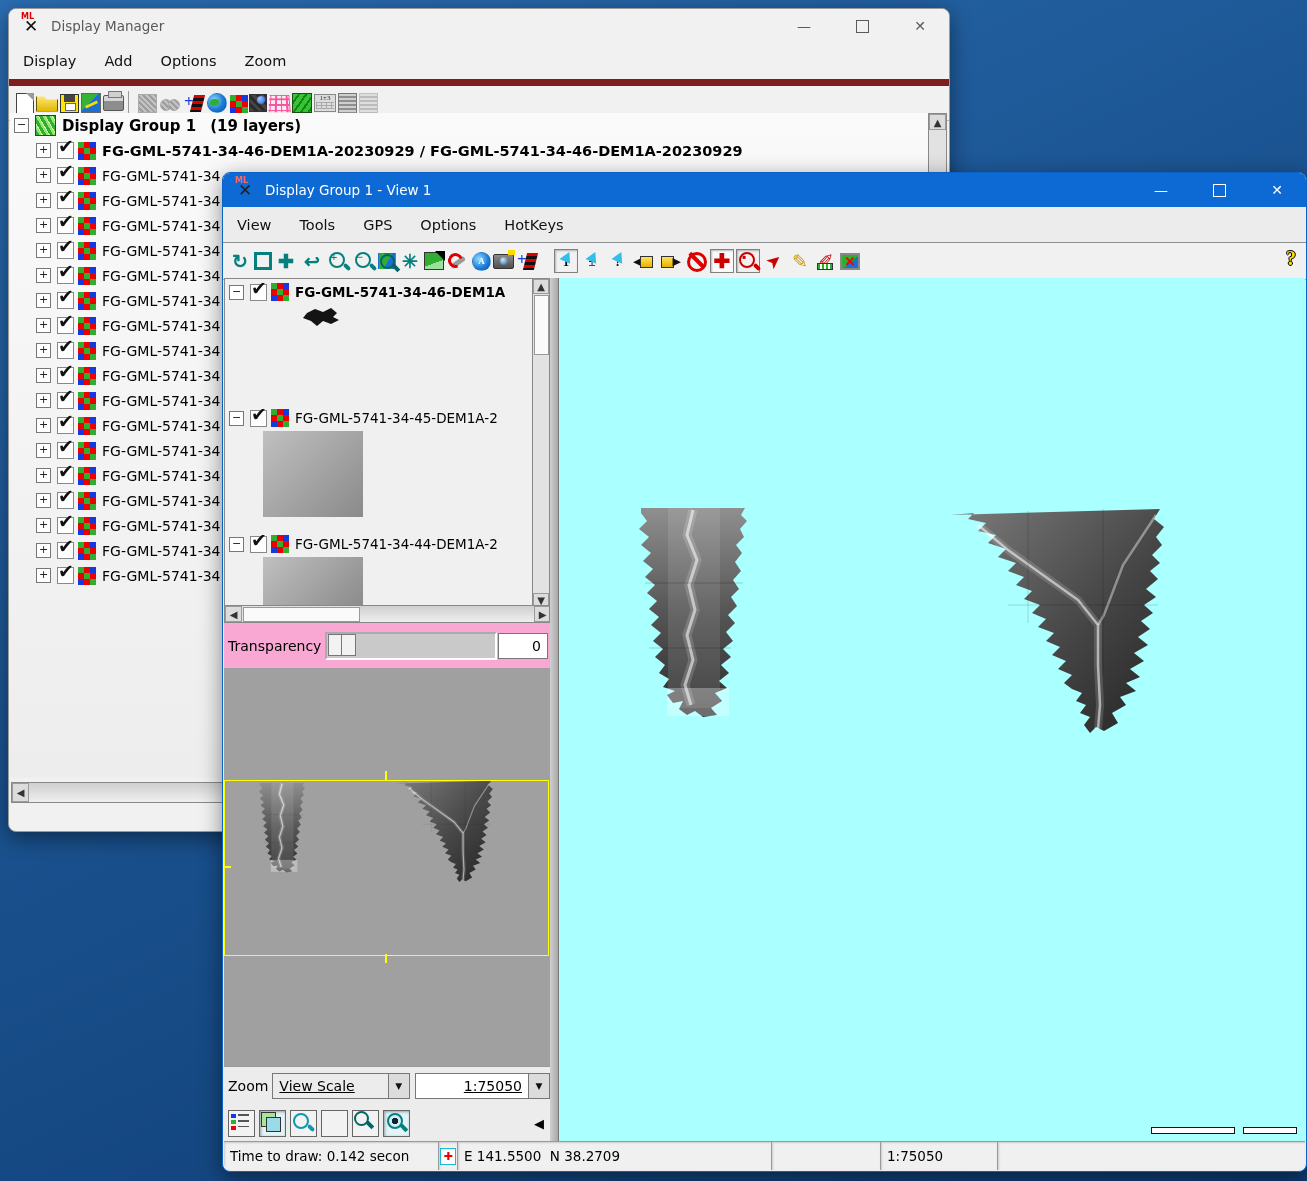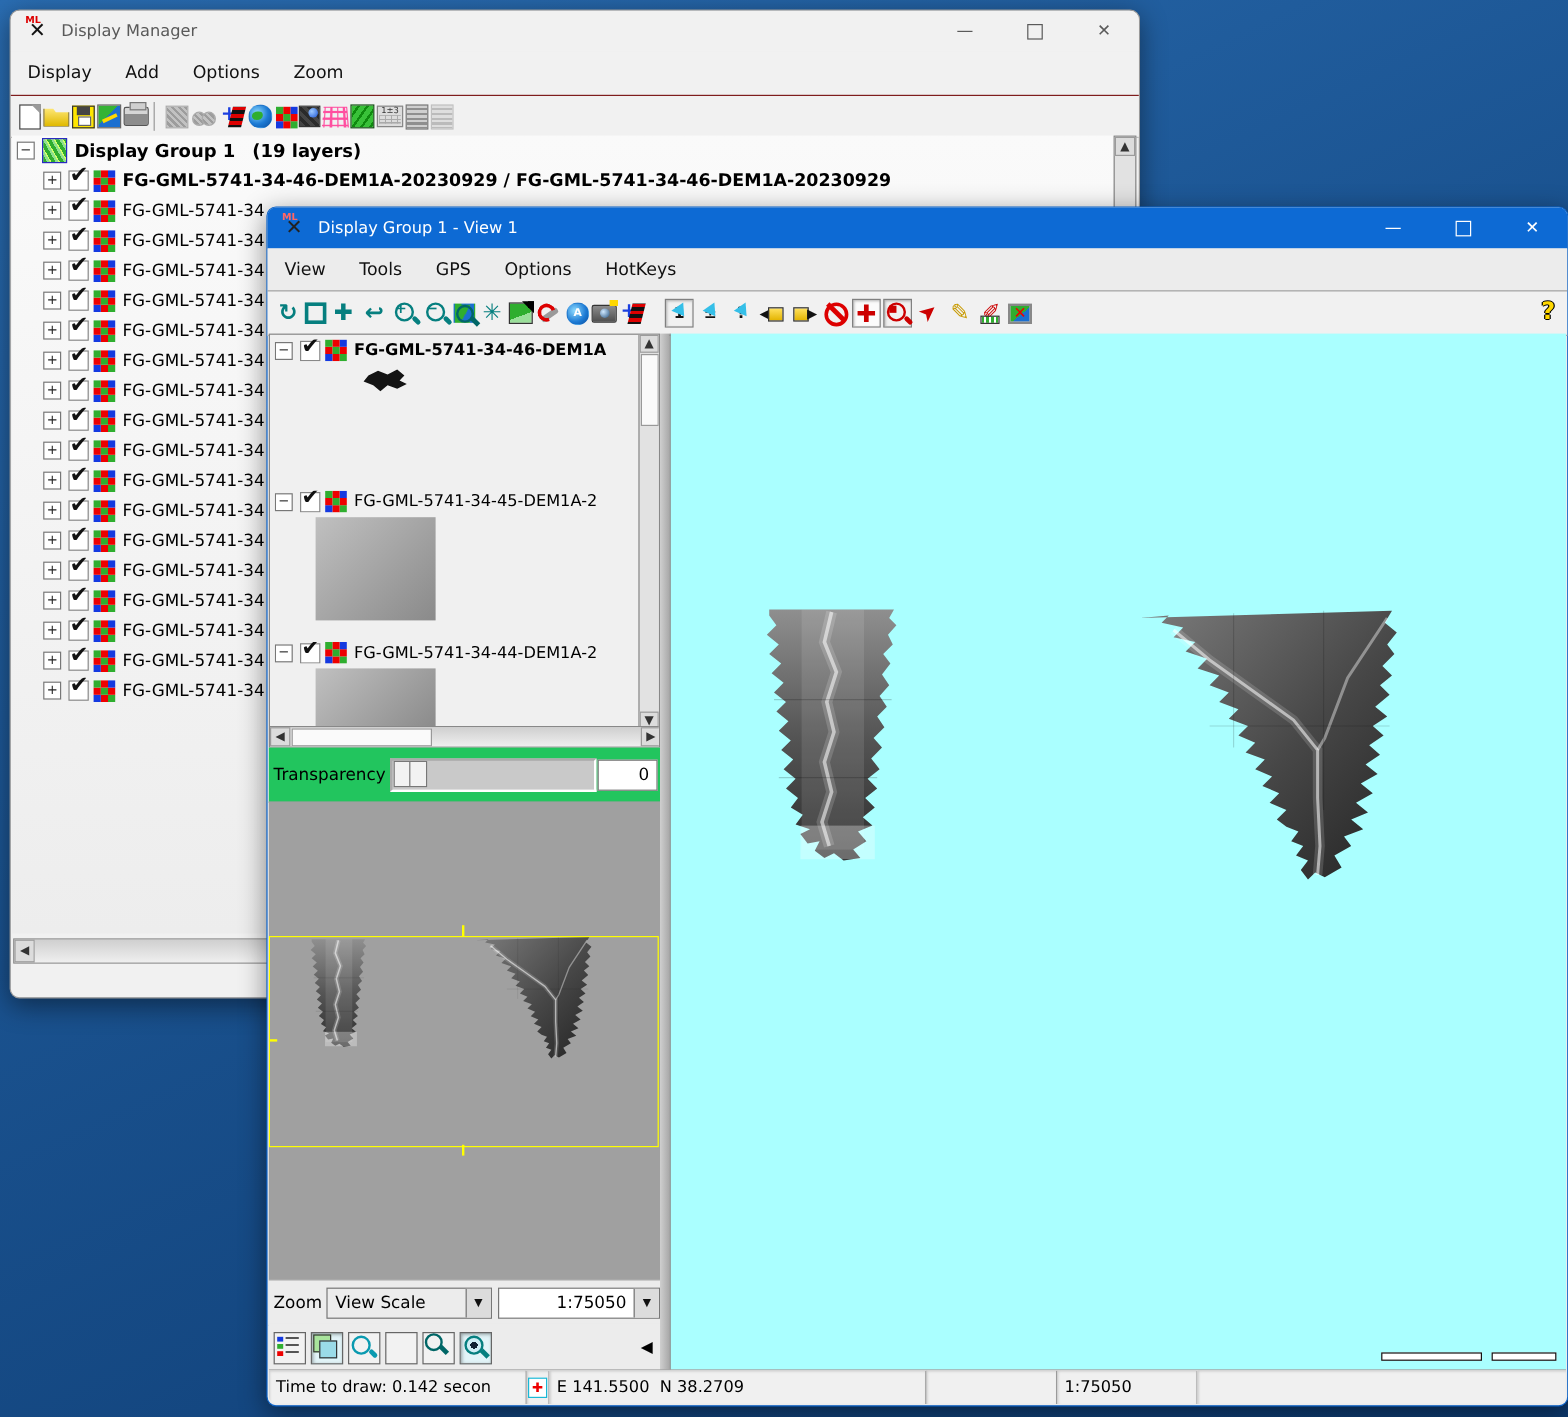--- a/index.html
+++ b/index.html
@@ -13,24 +13,24 @@
       border-radius:8px;}
   .dm .tbar{height:34px;display:flex;align-items:center;background:#f1f1f1;border-radius:8px 8px 0 0;}
   .appico{position:relative;width:22px;height:20px;margin:0 8px 0 12px;flex:none;}
   .appico .x{position:absolute;left:3px;top:0px;font-size:17px;font-weight:bold;color:#111;}
   .appico .ml{position:absolute;left:0;top:-4px;font-size:8px;font-weight:bold;color:#d00;letter-spacing:0;}
   .dm .tbar .ttl{font-size:13.5px;color:#595959;}
   .wbtns{margin-left:auto;display:flex;align-items:center;height:100%;}
   .wbtn{width:58px;height:100%;display:flex;align-items:center;justify-content:center;
         font-size:14px;color:#5a5a5a;}
   .wbtn .maxbox{width:11px;height:11px;border:1.3px solid #5a5a5a;display:inline-block;}
-  .menubar{display:flex;align-items:center;gap:0;border-bottom:1px solid #7f1d1d;background:#f1f1f1;}
+  .menubar{display:flex;align-items:center;gap:0;border-bottom:7px solid #7f1d1d;background:#f1f1f1;}
   .dm .menubar{height:36px;}
   .mitem{padding:0 14px;font-size:14.5px;color:#111;}
-  .toolbar{display:flex;align-items:center;background:#f1f1f1;}
+  .toolbar{display:flex;align-items:center;background:#f1f1f1;font-family:Liberation Serif, serif;}
   .dm .toolbar{height:34px;border-bottom:1px solid #bbb;padding-left:6px;}
   
   .ti{width:24px;height:24px;margin:0 1px;position:relative;display:inline-flex;
       align-items:center;justify-content:center;font-size:17px;line-height:1;flex:none;
       border:1px solid transparent;box-sizing:border-box;}
   .k-sep{width:6px;height:24px;border:none;border-left:1px solid #999;margin:0 3px;}
   .pressed{background:#fbfbfb;border:1px solid #808080;box-shadow:inset 1px 1px 2px rgba(0,0,0,.25);}
   
   .k-new{background:#fff;border:1px solid #444;width:18px;height:21px;}
   .k-new::after{content:"";position:absolute;right:-1px;top:-1px;border:4px solid #9a9a9a;
@@ -174,35 +174,35 @@
      background:#f0f0f0;overflow:hidden;}
   .llrow{position:absolute;left:4px;display:flex;align-items:center;white-space:nowrap;font-size:13.5px;width:300px;overflow:hidden;}
   .llrow.b{font-weight:bold;}
   .thumb{position:absolute;background:linear-gradient(135deg,#c0c0c0,#8a8a8a);}
   .llvscroll{position:absolute;right:0;top:0;width:16px;height:329px;border-left:1px solid #888;background:#e2e2e2;}
   .llvscroll .scr-arrow{width:100%;height:15px;}
   .llvscroll .thumbv{position:absolute;left:1px;top:16px;width:13px;height:58px;background:#fafafa;border:1px solid #999;}
   .llhscroll{position:absolute;left:0;bottom:0;width:326px;height:16px;border-top:1px solid #888;background:#e2e2e2;display:flex;align-items:center;}
   .llhscroll .thumbh{width:115px;height:13px;background:#fafafa;border:1px solid #999;margin-left:1px;}
   .transrow{position:absolute;left:0;top:345px;width:326px;height:45px;display:flex;align-items:center;
-     background:#22c55e;border-bottom:1px solid #999;font-size:14px;}
+     background:#f9a8d4;border-bottom:1px solid #999;font-size:14px;}
   .transrow .lbl{padding-left:4px;}
   .slider{width:168px;height:24px;border:2px inset #fff;background:#c9c9c9;position:relative;margin-left:4px;}
   .slider .sthumb{position:absolute;left:1px;top:0px;width:26px;height:20px;background:#f2f2f2;border:1px solid #777;}
   .slider .sthumb::after{content:"";position:absolute;left:12px;top:0;width:1px;height:100%;background:#777;}
   .transval{margin-left:auto;margin-right:2px;width:42px;height:24px;background:#fff;border:1px solid #777;
      display:flex;align-items:center;justify-content:flex-end;padding-right:6px;font-size:14px;}
   .overview{position:absolute;left:0;top:390px;width:326px;height:398px;background:#a0a0a0;overflow:hidden;}
   .ovrect{position:absolute;left:0px;top:112px;width:323px;height:174px;border:1.5px solid #ffff00;}
   .ovtick{position:absolute;background:#ffff00;}
   .zoomrow{position:absolute;left:0;top:788px;width:326px;height:37px;display:flex;align-items:center;
      background:#ececec;border-top:1px solid #999;border-bottom:1px solid #999;font-size:14px;}
   .zoomrow .lbl{padding:0 4px;text-align:center;}
   .dd{height:26px;border:1px solid #777;background:#ececec;display:flex;align-items:center;box-sizing:border-box;}
-  .dd .txt{padding:0 6px;white-space:nowrap;overflow:hidden;}
+  .dd .txt{padding:0 6px;white-space:nowrap;overflow:hidden;text-decoration:underline;}
   .dd .da{width:20px;height:100%;border-left:1px solid #777;background:#dcdcdc;display:flex;align-items:center;justify-content:center;font-size:9px;color:#111;flex:none;}
   .dd1{width:138px;} .dd2{width:136px;background:#fff;margin-left:5px;}
   .dd2 .txt{margin-left:auto;}
   .iconrow{position:absolute;left:0;top:825px;width:326px;height:41px;background:#ececec;display:flex;align-items:center;padding-left:2px;box-sizing:border-box;}
   .iconrow .ti{width:27px;height:27px;border:1px solid #666;background:#f2f2f2;margin:0 2px;}
   .iconrow .ti.pressed{background:#e2f4f8;box-shadow:inset 1px 1px 3px rgba(0,0,0,.35);}
   .collapse{margin-left:auto;margin-right:6px;font-size:13px;color:#000;}
   
   .statusbar{position:absolute;left:1px;right:1px;bottom:1px;height:28px;display:flex;background:#ececec;
      border-top:1px solid #999;border-radius:0 0 7px 7px;overflow:hidden;}

